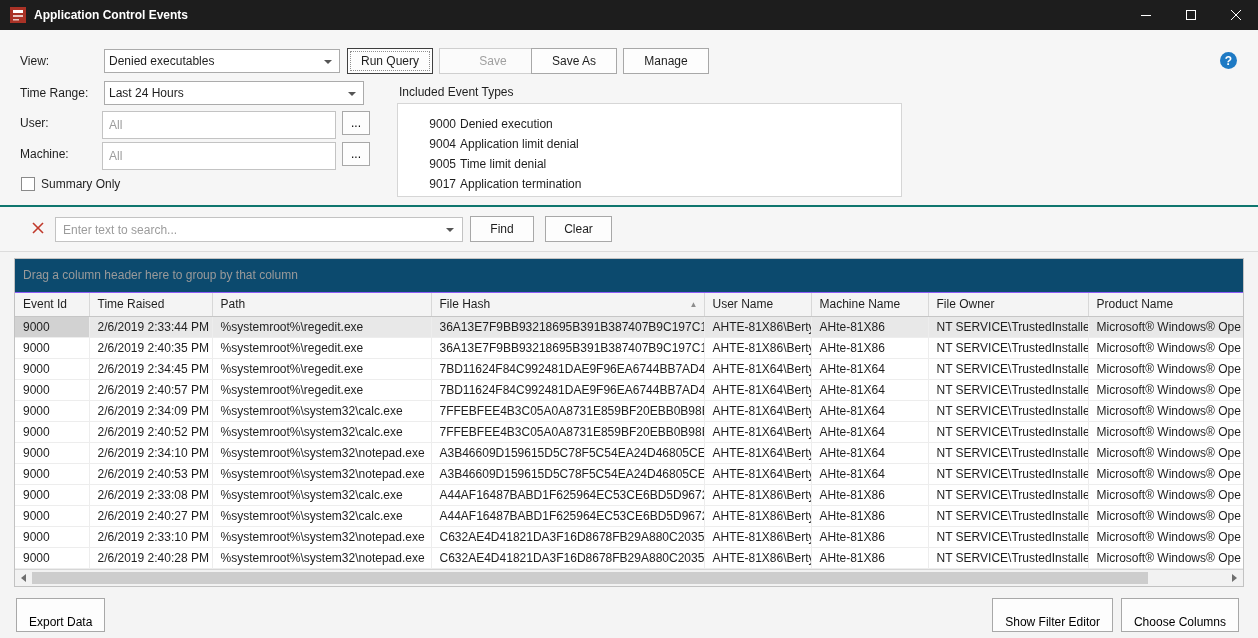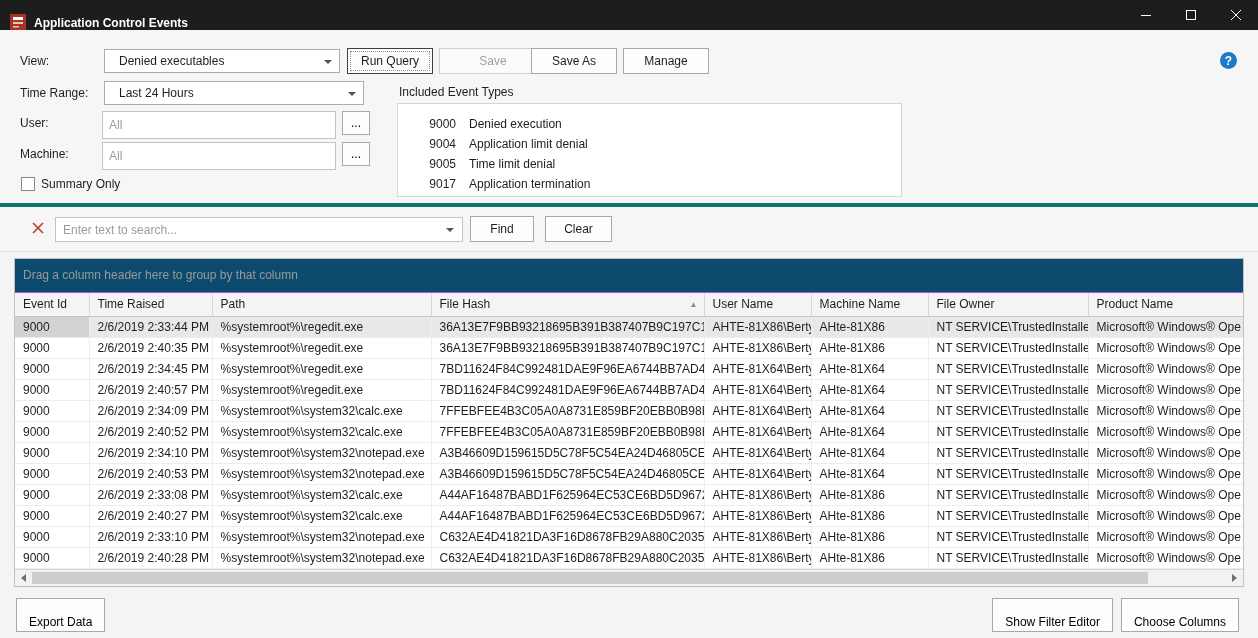--- a/index.html
+++ b/index.html
@@ -1,43 +1,43 @@
 <!DOCTYPE html>
 <html><head>
 <meta charset="utf-8">
 <style>
   *{box-sizing:border-box}
   body{margin:0;font-family:"Liberation Sans",sans-serif;font-size:12px;color:#1e1e1e;background:#cfcfcf}
   .window{position:relative;width:1258px;height:638px;background:#f4f4f4;overflow:hidden}
 
   
-  .titlebar{position:absolute;top:0;left:0;width:100%;height:30px;background:#1d1d1d;color:#fff;display:flex;align-items:flex-end}
+  .titlebar{position:absolute;top:0;left:0;width:100%;height:30px;background:#1d1d1d;color:#fff;display:flex;align-items:center}
   .app-icon{width:16px;height:16px;margin:0 8px 0 10px;flex:0 0 auto}
   .title{font-weight:700;font-size:12px}
   .win-controls{margin-left:auto;display:flex;height:100%}
   .win-btn{width:45px;height:100%;display:flex;align-items:center;justify-content:center;background:transparent;border:0;cursor:pointer;padding:0}
 
   
-  .filter-panel{position:absolute;top:30px;left:0;width:100%;height:177px;background:#f6f6f6;border-bottom:4px solid #0f766e}
+  .filter-panel{position:absolute;top:30px;left:0;width:100%;height:177px;background:#f6f6f6;border-bottom:2px solid #0f766e}
   .flabel{position:absolute;white-space:nowrap}
-  .combo{position:absolute;height:24px;background:#fff;border:1px solid #ababab;padding:4px 22px 0 14px;cursor:default;white-space:nowrap;overflow:hidden}
+  .combo{position:absolute;height:24px;background:#fff;border:1px solid #ababab;padding:4px 22px 0 4px;cursor:default;white-space:nowrap;overflow:hidden}
   .combo .arrow{position:absolute;right:7px;top:10px;width:0;height:0;border-left:4px solid transparent;border-right:4px solid transparent;border-top:4px solid #555}
   .btn{height:26px;background:#fdfdfd;border:1px solid #a8a8a8;font:inherit;color:#1e1e1e;cursor:pointer;white-space:nowrap}
   .btn.abs{position:absolute}
   .btn.default{border-color:#3f3f3f;outline:1px dotted #8f8f8f;outline-offset:-4px}
   .btn:disabled{color:#9f9f9f;border-color:#cfcfcf;background:#fbfbfb}
   .tbox{position:absolute;height:28px;border:1px solid #c3c3c3;background:#fff;font:inherit;padding:0 6px;color:#1e1e1e;outline:none}
   .tbox::placeholder{color:#9c9c9c}
   .browse{position:absolute;width:28px;height:24px;background:#fdfdfd;border:1px solid #a8a8a8;font:inherit;cursor:pointer}
   .help{position:absolute;left:1220px;top:22px;width:17px;height:17px;border-radius:50%;background:#1e7ac4;color:#fff;font-weight:700;font-size:12px;display:flex;align-items:center;justify-content:center;cursor:pointer;border:0;font-family:inherit}
   .evt-title{position:absolute;left:399px;top:55px}
   .evt-box{position:absolute;left:397px;top:73px;width:505px;height:94px;background:#fff;border:1px solid #d6d6d6;padding-top:10px;overflow:hidden}
   .et-row{display:flex;height:20px;line-height:20px}
   .et-code{width:58px;text-align:right}
-  .et-label{margin-left:13px}
+  .et-label{margin-left:4px}
   .checkbox{position:absolute;left:21px;top:147px;width:14px;height:14px;border:1px solid #8a8a8a;background:#fff;cursor:pointer;padding:0}
 
   
   .search-panel{position:absolute;top:207px;left:0;width:100%;height:45px;background:#f6f6f6;border-bottom:1px solid #dcdcdc}
   .close-x{position:absolute;left:31px;top:15px;width:14px;height:14px;cursor:pointer;background:transparent;border:0;padding:0}
   .search-combo{position:absolute;left:55px;top:10px;width:408px;height:25px;background:#fff;border:1px solid #c3c3c3}
   .search-combo input{position:absolute;left:0;top:0;width:100%;height:100%;border:0;font:inherit;padding:0 26px 0 7px;outline:none;color:#1e1e1e}
   .search-combo input::placeholder{color:#9c9c9c}
   .search-combo .arrow{position:absolute;right:8px;top:10px;width:0;height:0;border-left:4px solid transparent;border-right:4px solid transparent;border-top:4px solid #555;cursor:pointer}
 

